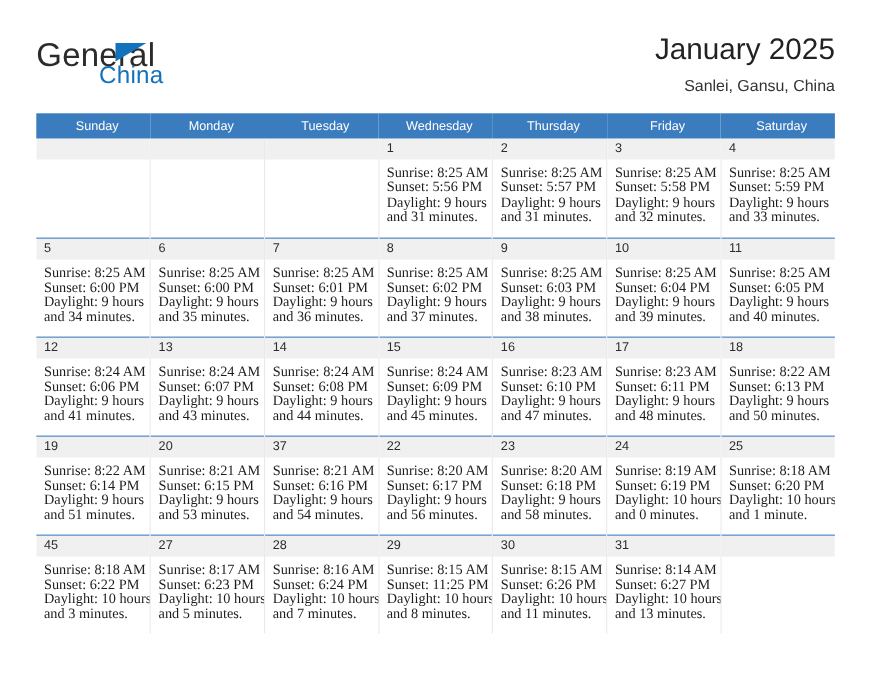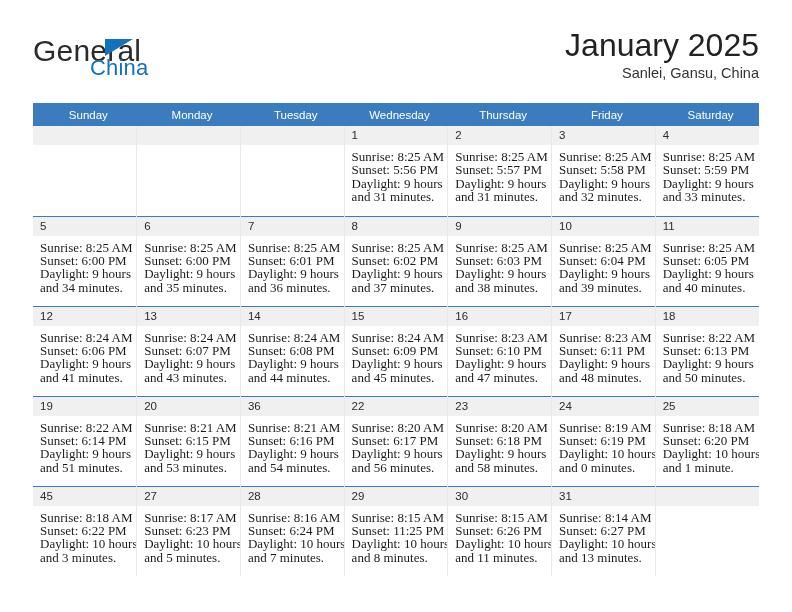--- a/index.html
+++ b/index.html
@@ -66,30 +66,30 @@
     font-family: "Liberation Sans", sans-serif;
   }
 
   .title-block {
     position: absolute;
     right: 0;
     top: 0;
     text-align: right;
   }
   .cal-title {
-    font-size: 32px;
+    font-size: 27px;
     color: #222222;
     line-height: 34px;
     white-space: nowrap;
   }
   .cal-subtitle {
     font-size: 14.5px;
     color: #333333;
     line-height: 20px;
-    margin-top: 1px;
+    margin-top: 7px;
     white-space: nowrap;
   }
 
   
   .calendar {
     position: absolute;
     left: 33px;
     top: 103px;
     width: 726px;
     border-collapse: collapse;
@@ -398,21 +398,21 @@
           <td>
             <div class="daynum-band">20</div>
             <div class="cell-body">
               <div>Sunrise: 8:21 AM</div>
               <div>Sunset: 6:15 PM</div>
               <div>Daylight: 9 hours</div>
               <div>and 53 minutes.</div>
             </div>
           </td>
           <td>
-            <div class="daynum-band">36</div>
+            <div class="daynum-band">37</div>
             <div class="cell-body">
               <div>Sunrise: 8:21 AM</div>
               <div>Sunset: 6:16 PM</div>
               <div>Daylight: 9 hours</div>
               <div>and 54 minutes.</div>
             </div>
           </td>
           <td>
             <div class="daynum-band">22</div>
             <div class="cell-body">

